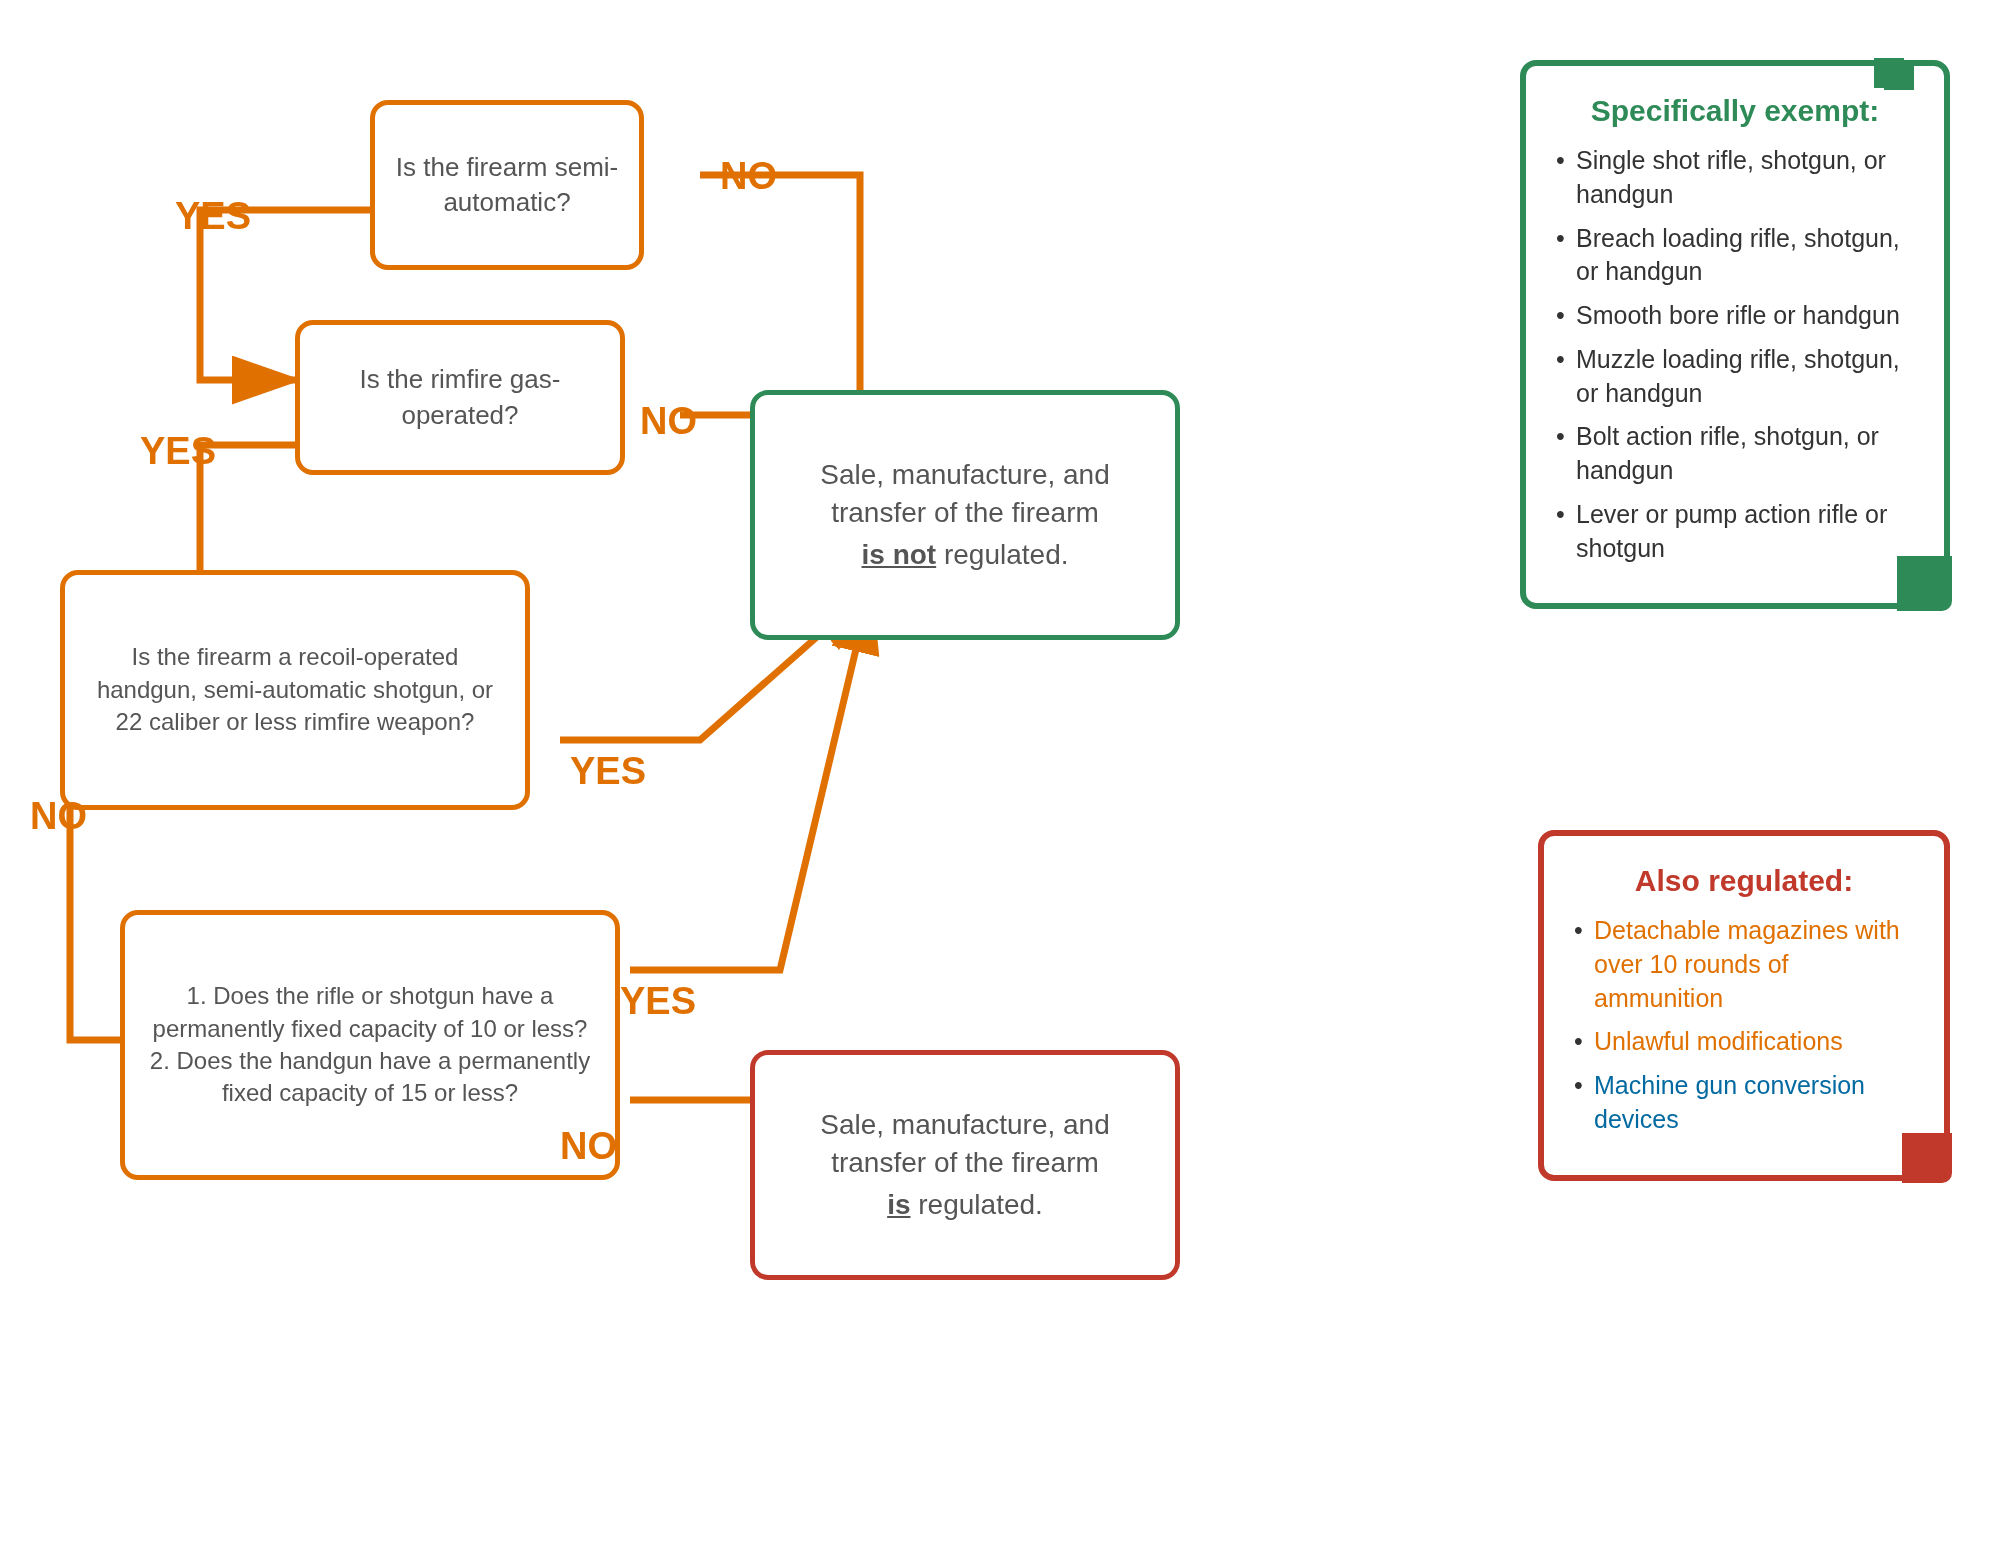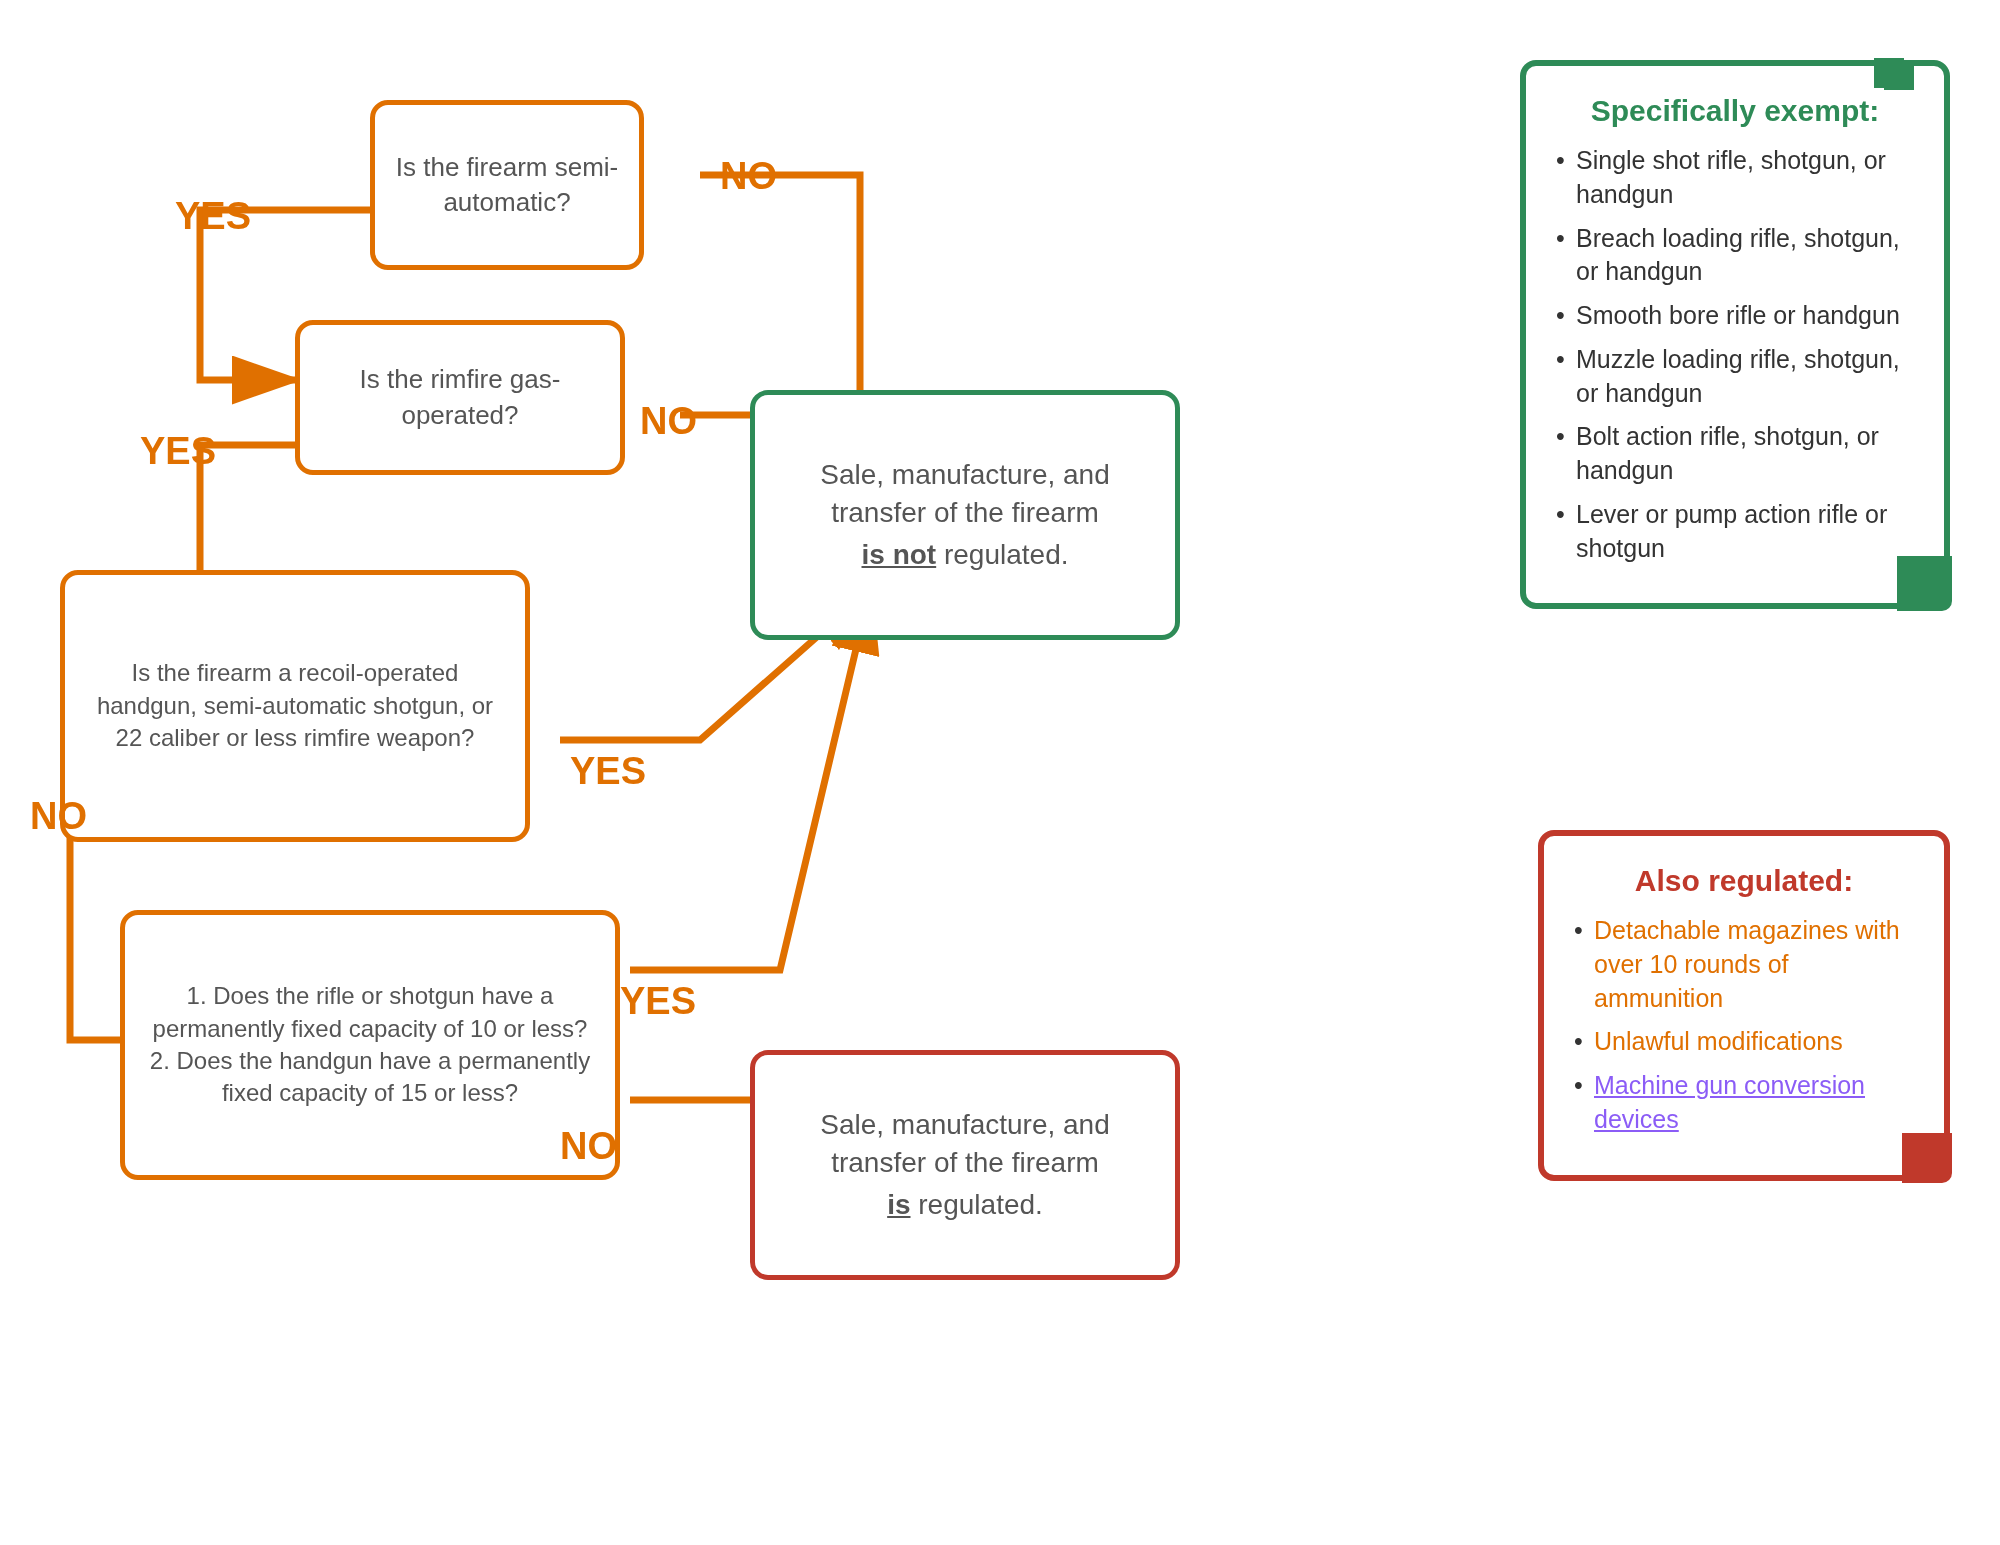--- a/index.html
+++ b/index.html
@@ -194,21 +194,21 @@
   <div class="yn-label" style="left: 720px; top: 155px;">NO</div>
 
   <div class="flow-box box-orange" style="left: 295px; top: 320px; width: 330px; height: 155px; font-size:26px; padding:16px;">
     <span>Is the rimfire gas-operated?</span>
   </div>
 
   <div class="yn-label" style="left: 140px; top: 430px;">YES</div>
 
   <div class="yn-label" style="left: 640px; top: 400px;">NO</div>
 
-  <div class="flow-box box-orange" style="left: 60px; top: 570px; width: 470px; height: 272px; font-size:24px; padding:18px;">
+  <div class="flow-box box-orange" style="left: 60px; top: 570px; width: 470px; height: 240px; font-size:24px; padding:18px;">
     <span>Is the firearm a recoil-operated handgun, semi-automatic shotgun, or 22 caliber or less rimfire weapon?</span>
   </div>
 
   <div class="yn-label" style="left: 570px; top: 750px;">YES</div>
 
   <div class="yn-label" style="left: 30px; top: 795px;">NO</div>
 
   <div class="flow-box box-orange" style="left: 120px; top: 910px; width: 500px; height: 270px; font-size:24px; padding:20px; text-align:center;">
     <span style="white-space:pre-line;">1. Does the rifle or shotgun have a permanently fixed capacity of 10 or less?
 2. Does the handgun have a permanently fixed capacity of 15 or less?</span>
@@ -247,18 +247,18 @@
 
     <div style="position:absolute; bottom:-8px; right:-8px; width:55px; height:55px; background:#2e8b57; border-radius:0 0 10px 0; z-index:1;"></div>
     <div style="position:absolute; top:-8px; right:40px; width:30px; height:30px; background:#2e8b57; z-index:1;"></div>
   </div>
 
   <div class="side-panel panel-regulated" style="position:absolute; top:830px; right:50px; width:412px;">
     <div class="panel-title-red">Also regulated:</div>
     <ul class="panel-list">
       <li style="color:#e07000;">Detachable magazines with over 10 rounds of ammunition</li>
       <li style="color:#e07000;">Unlawful modifications</li>
-      <li style="color:#8b5cf6;text-decoration:underline;">Machine gun conversion devices</li>
+      <li style="color:#0369a1;">Machine gun conversion devices</li>
     </ul>
     <div style="position:absolute; bottom:-8px; right:-8px; width:50px; height:50px; background:#c0392b; border-radius:0 0 10px 0; z-index:1;"></div>
   </div>
 
 </div>
 
 </body></html>

